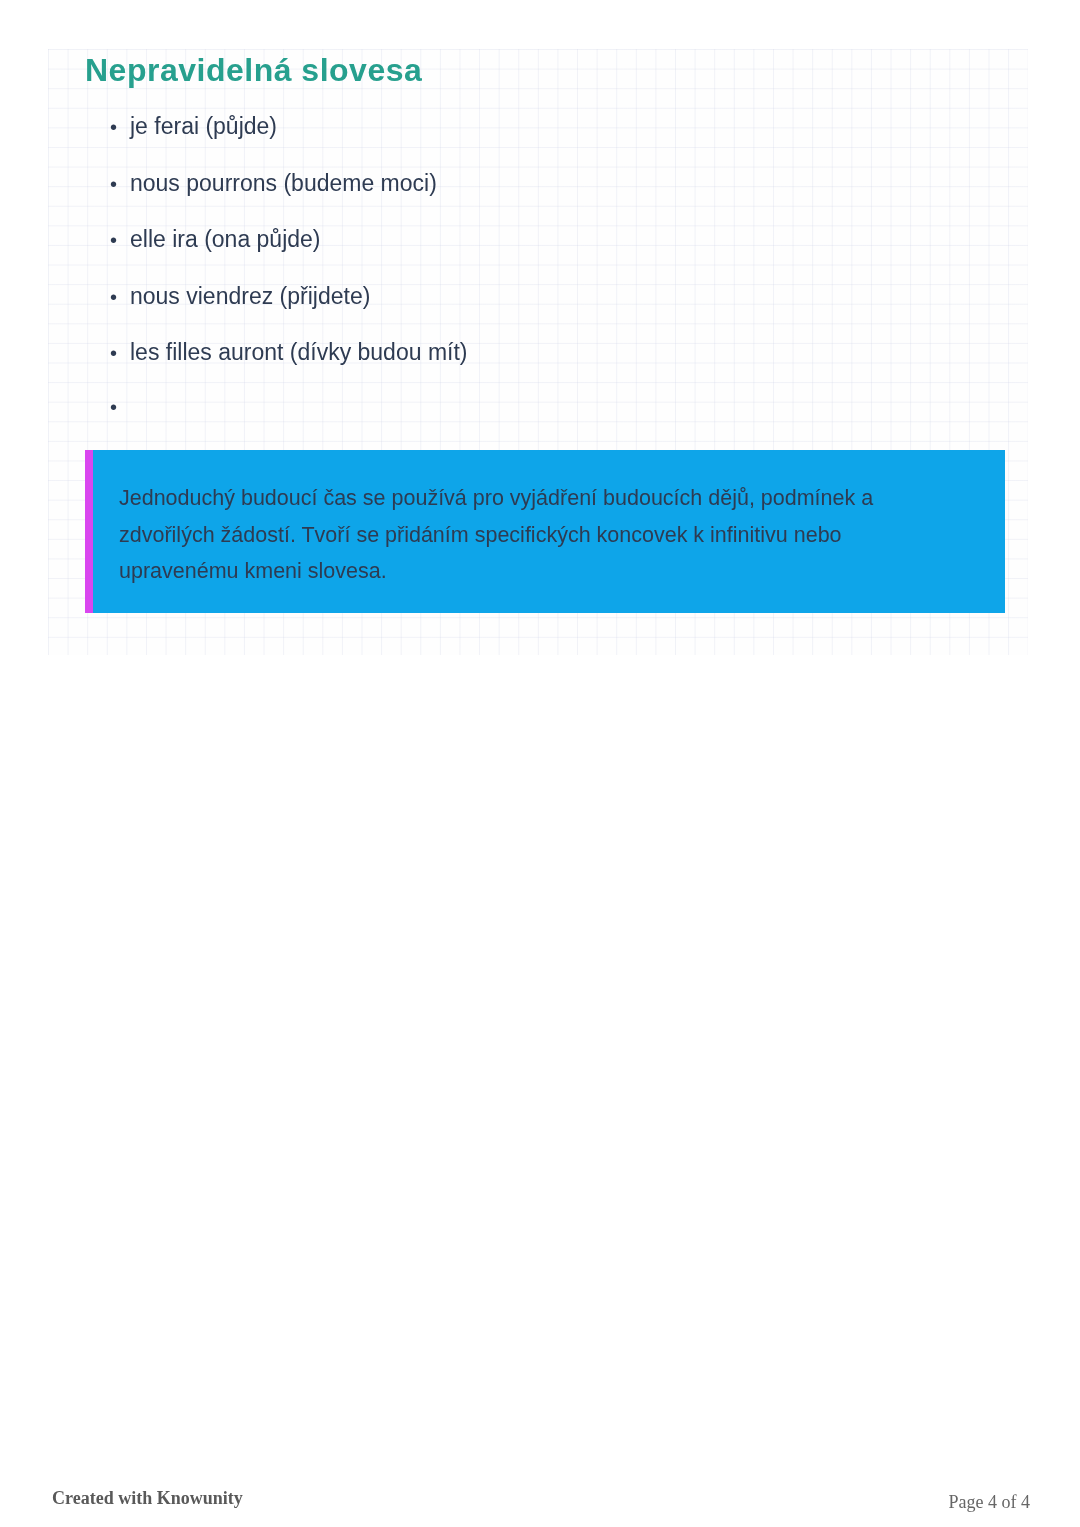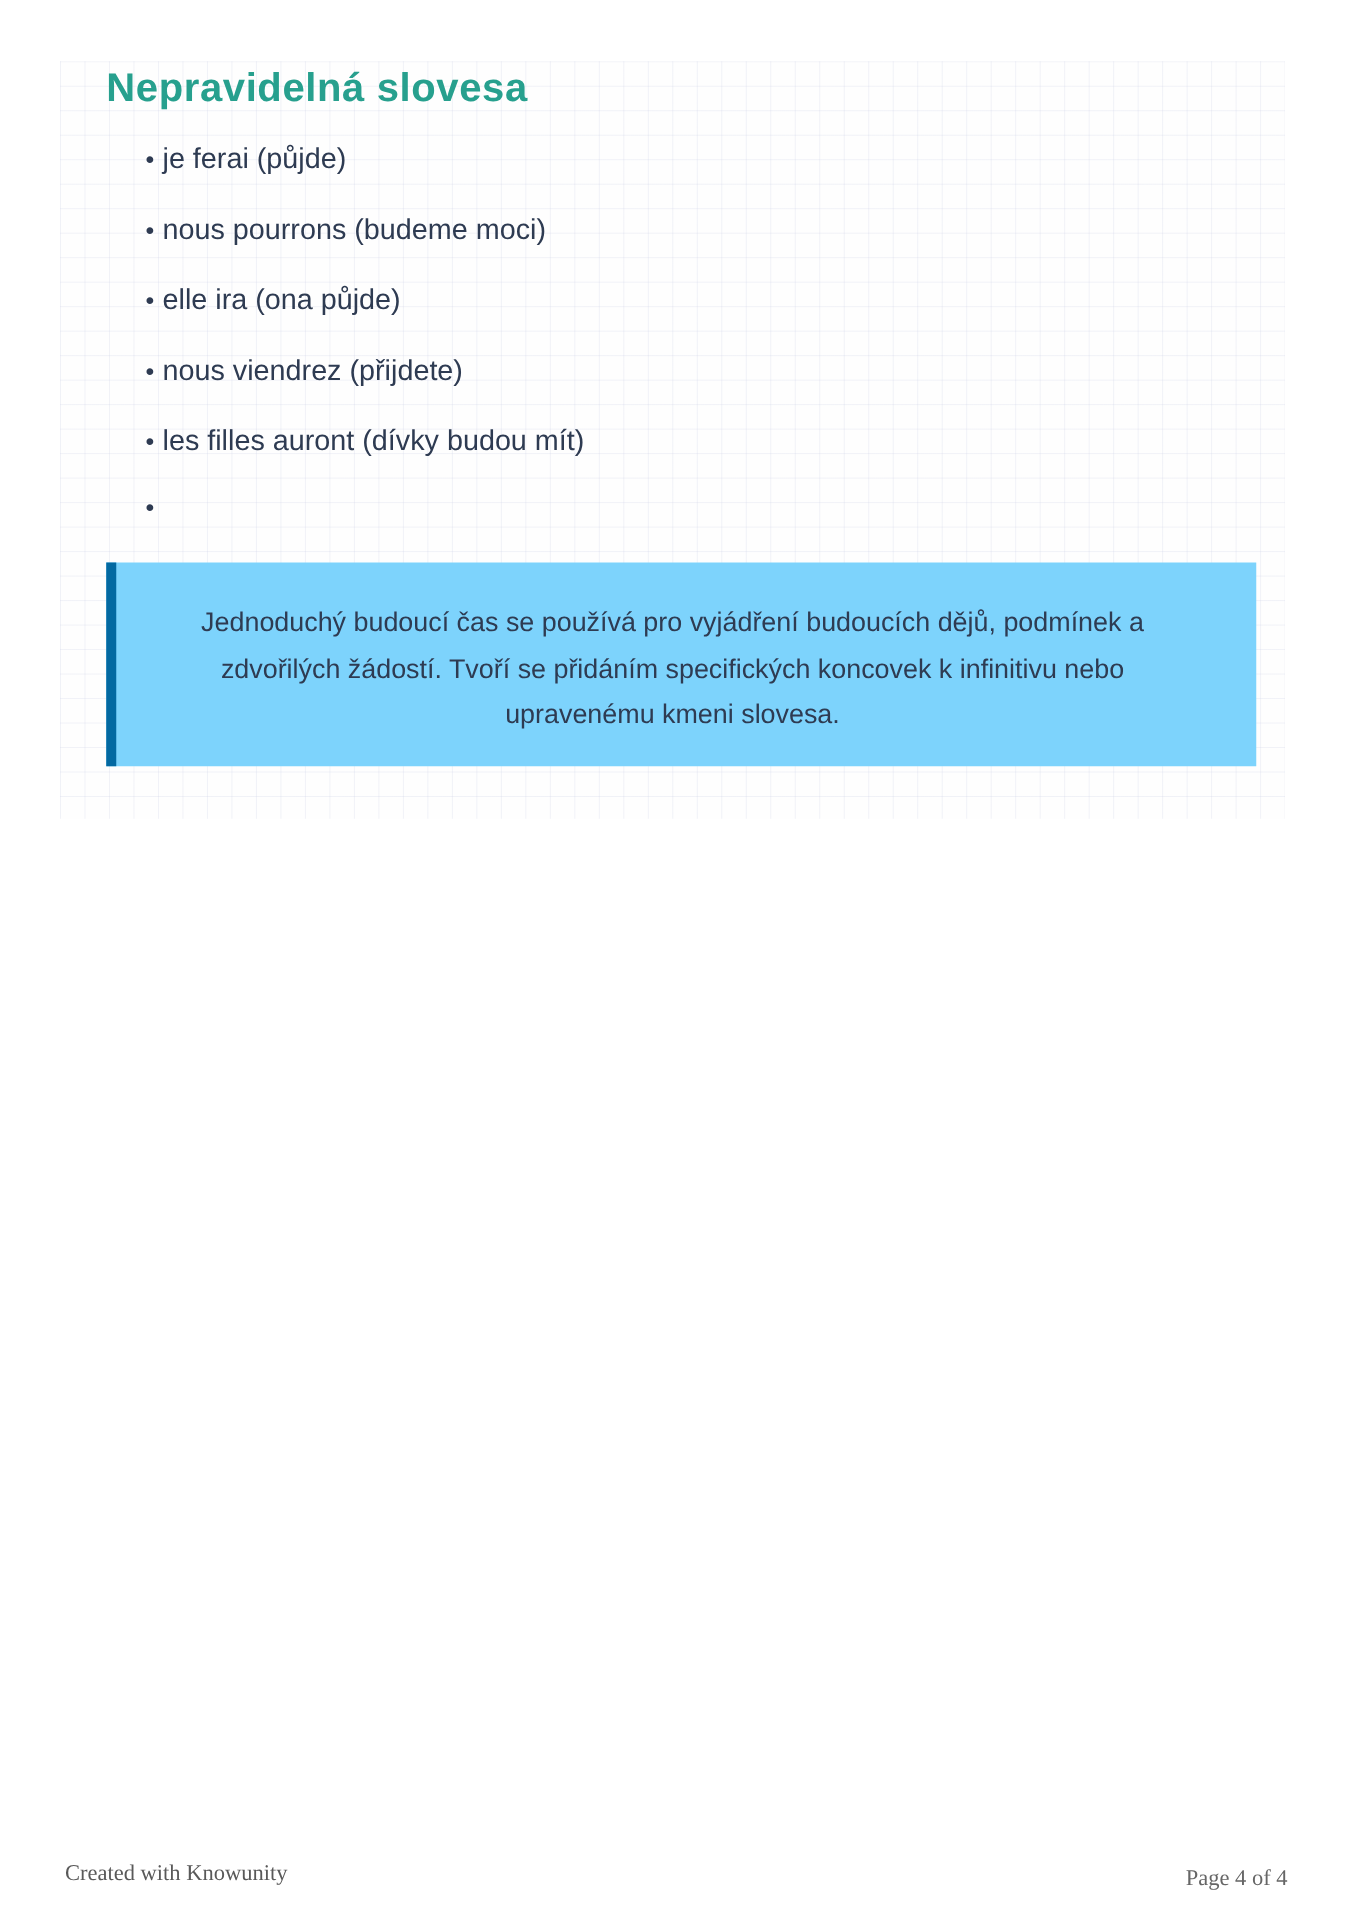--- a/index.html
+++ b/index.html
@@ -4,21 +4,20 @@
 <style>
   * { margin: 0; padding: 0; box-sizing: border-box; }
   html, body { background: #ffffff; }
   .page {
     position: relative;
     width: 1080px;
     height: 1527px;
     background: #ffffff;
     font-family: "Liberation Sans", "DejaVu Sans", sans-serif;
     overflow: hidden;
-    text-align: center;
   }
   .grid-panel {
     position: absolute;
     left: 48px;
     top: 49px;
     width: 980px;
     height: 606px;
     background-color: #fefefe;
     background-image:
       linear-gradient(to right, rgba(205, 210, 230, 0.28) 1px, transparent 1px),
@@ -53,35 +52,35 @@
     width: 20px;
     font-size: 20px;
     color: #2e3b52;
   }
   .callout {
     position: absolute;
     left: 85px;
     top: 450px;
     width: 920px;
     height: 163px;
-    background: #7dd3fc;
-    border-left: 8px solid #0369a1;
+    background: #0ea5e9;
+    border-left: 8px solid #d946ef;
     padding: 30px 48px 0 26px;
   }
   .callout-text {
     font-size: 21.5px;
     line-height: 36.5px;
     color: #2e3b52;
   }
   .footer-left {
     position: absolute;
     left: 52px;
     top: 1488px;
     font-family: "Liberation Serif", "DejaVu Serif", serif;
-    font-weight: normal;
+    font-weight: bold;
     font-size: 18px;
     color: #595959;
   }
   .footer-right {
     position: absolute;
     right: 50px;
     top: 1492px;
     font-family: "Liberation Serif", "DejaVu Serif", serif;
     font-size: 18px;
     color: #666666;

